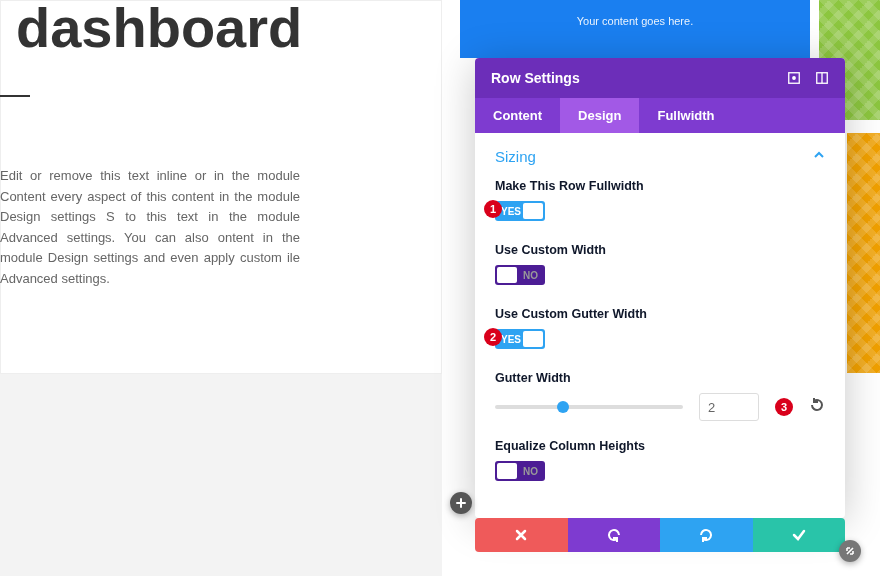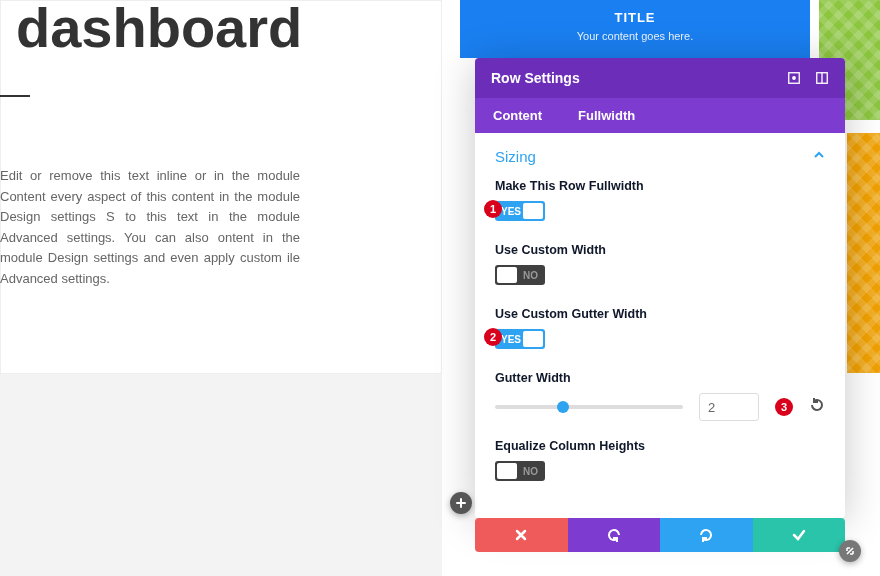--- a/index.html
+++ b/index.html
@@ -83,21 +83,21 @@
   .section-head .title { color: #2ea3f2; font-size: 15px; font-weight: 500; }
   .section-head .chev { color: #2ea3f2; }
   .section-body { padding: 0 20px 10px 20px; }
   .field { margin-bottom: 18px; position: relative; }
   .field-label { font-size: 12.5px; font-weight: 600; color: #0f172a; margin-bottom: 8px;}
   .toggle {
     width: 50px; height: 20px; border-radius: 3px; position: relative; cursor: pointer;
     display: inline-flex; align-items: center;
   }
   .toggle.on { background: #2ea3f2; text-align: right; }
-  .toggle.off { background: #404040; }
+  .toggle.off { background: #4c1d95; }
   .toggle .lab {
     font-size: 10px; font-weight: 700; color: #fff; position: absolute;
   }
   .toggle.on .lab { left: 6px; }
   .toggle.off .lab { right: 7px; color: #999; }
   .toggle .knob {
     width: 20px; height: 16px; background: #fff; border-radius: 2px; position: absolute; top: 2px;
   }
   .toggle.on .knob { right: 2px; }
   .toggle.off .knob { left: 2px; }
@@ -146,21 +146,20 @@
 </style>
 </head>
 <body>
 
 <div class="bg-card-white"></div>
 <div class="bg-title">dashboard</div>
 <div class="bg-underline"></div>
 <p class="bg-para">Edit or remove this text inline or in the module Content every aspect of this content in the module Design settings S to this text in the module Advanced settings. You can also ontent in the module Design settings and even apply custom ile Advanced settings.</p>
 <div class="bg-gray"></div>
 <div class="bg-card-blue">
-  <div class="t">TITLE</div>
   <div class="s">Your content goes here.</div>
 </div>
 <div class="bg-card-green"></div>
 <div class="bg-card-orange"></div>
 
 <div class="panel">
   <div class="panel-header">
     <span>Row Settings</span>
     <div class="icons">
       <span class="icn">
@@ -172,20 +171,21 @@
       <span class="icn">
         <svg viewBox="0 0 16 16" fill="none" stroke="#fff" stroke-width="1.5">
             <rect x="2" y="2" width="12" height="12"></rect>
             <line x1="8" y1="2" x2="8" y2="14"></line>
           </svg>
       </span>
     </div>
   </div>
   <div class="tabs">
     <div class="tab">Content</div>
+    <div class="tab active">Design</div>
     <div class="tab">Fullwidth</div>
   </div>
   <div class="panel-body">
     <div class="section-head">
       <span class="title">Sizing</span>
       <span class="chev">
         <svg width="12" height="12" viewBox="0 0 12 12">
             <path d="M2 8 L6 4 L10 8" fill="none" stroke="#2ea3f2" stroke-width="2"></path>
           </svg>
       </span>

